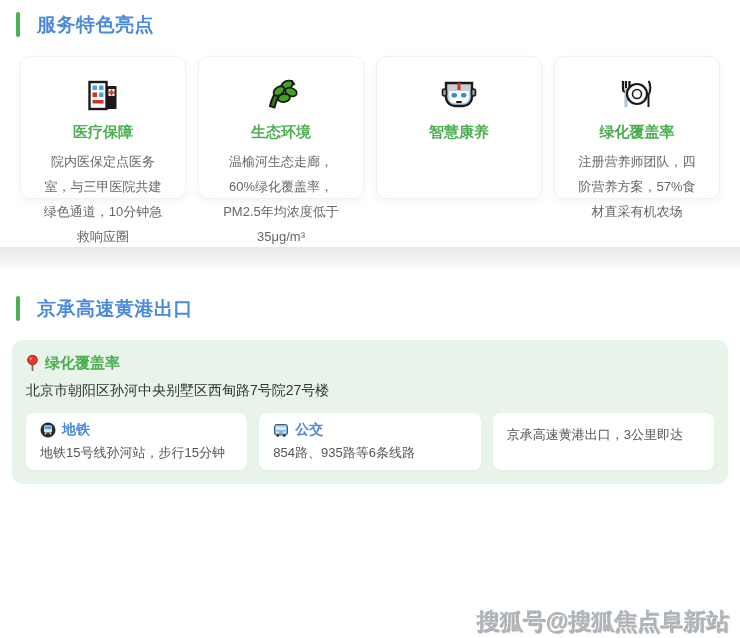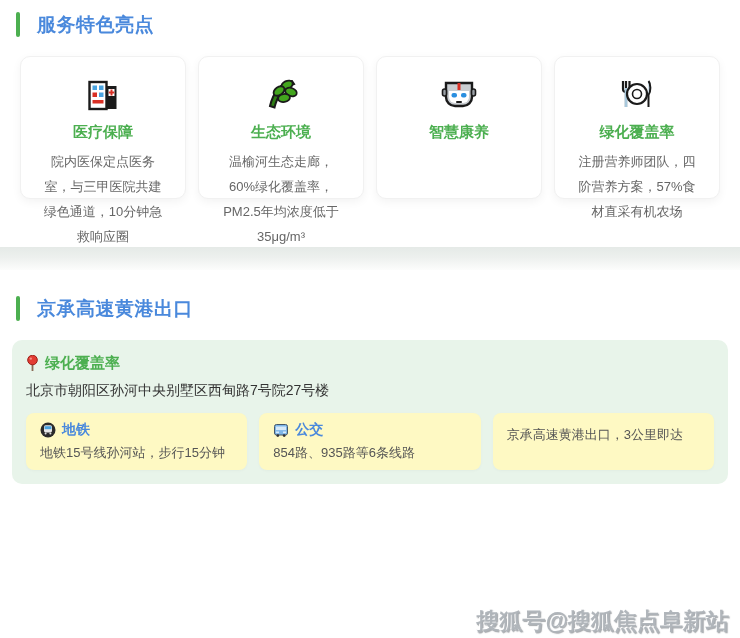--- a/index.html
+++ b/index.html
@@ -46,21 +46,21 @@
   }
   .address-label-row { display:flex; align-items:center; gap:6px; height:18px; }
   .address-label { color:#4caf50; font-weight:bold; font-size:15px; }
   .address-value { margin-top:10px; color:#333; font-size:14px; height:18px; }
 
   .transport-grid {
     display:grid; grid-template-columns:repeat(3,1fr); gap:12px;
     margin-top:13px;
   }
   .transport-card {
-    background:#fef9c3;
+    background:#ffffff;
     border-radius:8px;
     padding:8px 14px;
     min-height:52px;
     box-shadow:0 1px 3px rgba(0,0,0,0.03);
   }
   .transport-label-row { display:flex; align-items:center; gap:6px; height:18px; }
   .transport-label { color:#4a89dc; font-weight:bold; font-size:14px; }
   .transport-desc { margin-top:5px; color:#555; font-size:13px; }
 
   .watermark {

